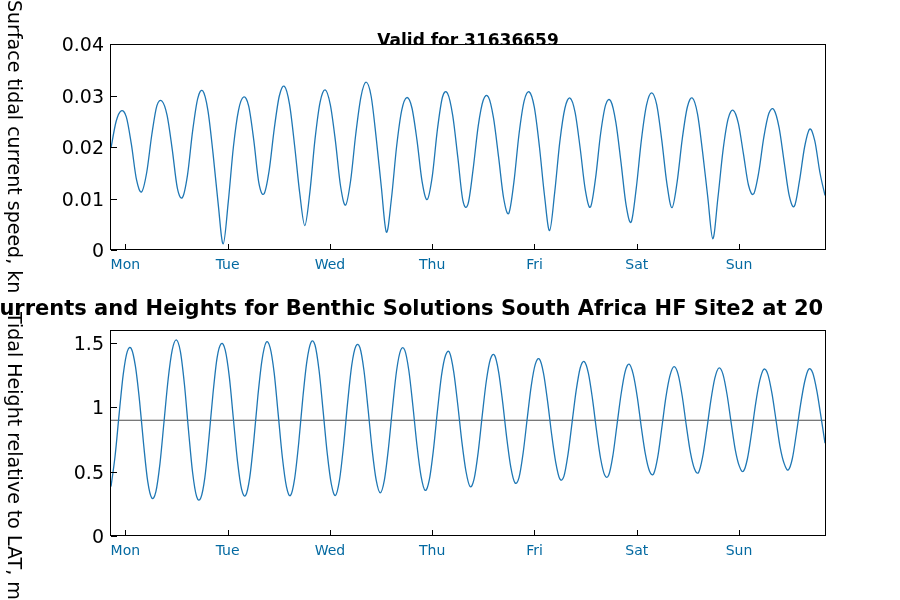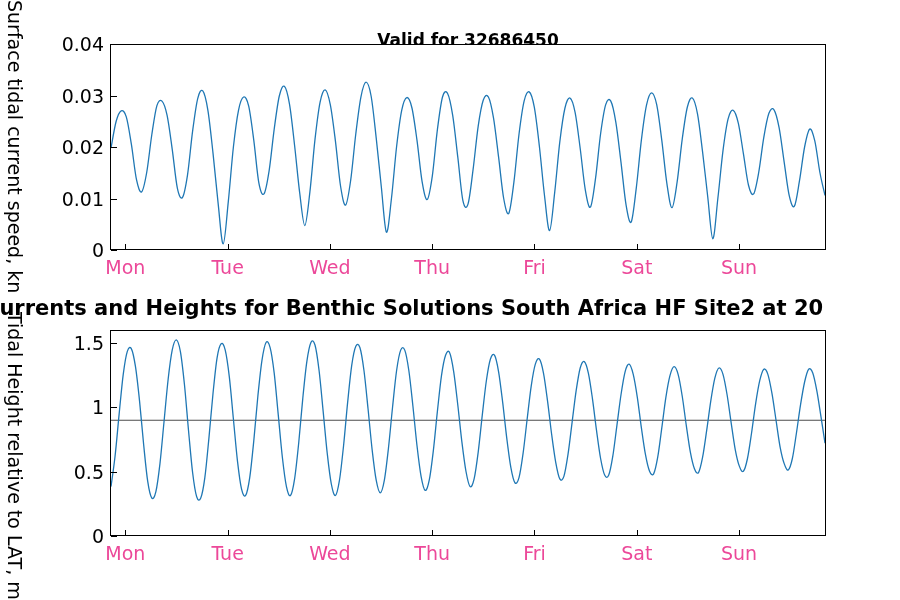--- a/index.html
+++ b/index.html
@@ -55,22 +55,22 @@
     transform: translate(-6px, -50%);
     font-size: 19px;
     color: #000;
     text-align: right;
     white-space: nowrap;
   }
   
   .xtick {
     position: absolute;
     transform: translate(-50%, 0);
-    font-size: 19px;
-    color: #ec4899;
+    font-size: 14px;
+    color: #0369a1;
     white-space: nowrap;
   }
 
   .tickmark-y {
     position: absolute;
     width: 6px;
     height: 1px;
     background: #000;
   }
   .tickmark-x {
@@ -97,21 +97,21 @@
     white-space: nowrap;
   }
 </style>
 </head>
 <body>
 
 <div class="figure">
 
   <div class="maintitle" id="main-title" style="left:-16px; top:296px;">Currents and Heights for Benthic Solutions South Africa HF Site2 at 20</div>
 
-  <div class="subtitle" style="left:468px; top:30px;">Valid for 32686450</div>
+  <div class="subtitle" style="left:468px; top:30px;">Valid for 31636659</div>
 
   <div class="ylabel" style="left:26px; top:0px; transform: rotate(90deg); transform-origin: 0 0;">Surface tidal current speed, kn</div>
 
   <div class="axes" id="axes-top" style="left:110px; top:44px; width:716px; height:206px;">
     <svg class="plotsvg" id="svg-top" viewBox="0 0 716 206" preserveAspectRatio="none">
         <path d="M 0.00 104.03 C 0.85 99.57, 3.41 83.52, 5.11 77.25 C 6.82 70.98, 8.52 67.21, 10.23 66.44 C 11.93 65.66, 13.64 66.95, 15.34 72.62 C 17.05 78.28, 18.75 89.87, 20.46 100.43 C 22.16 110.98, 23.87 127.98, 25.57 135.96 C 27.28 143.94, 28.98 149.52, 30.69 148.32 C 32.39 147.12, 34.10 138.36, 35.80 128.75 C 37.50 119.14, 39.21 101.88, 40.91 90.64 C 42.62 79.40, 44.32 66.95, 46.03 61.28 C 47.73 55.62, 49.44 55.02, 51.14 56.65 C 52.85 58.28, 54.55 63.00, 56.26 71.07 C 57.96 79.14, 59.67 92.87, 61.37 105.06 C 63.08 117.25, 64.78 136.05, 66.49 144.20 C 68.19 152.35, 69.90 156.13, 71.60 153.99 C 73.30 151.84, 75.01 142.48, 76.71 131.32 C 78.42 120.17, 80.12 99.91, 81.83 87.03 C 83.53 74.16, 85.24 60.86, 86.94 54.08 C 88.65 47.29, 90.35 44.38, 92.06 46.35 C 93.76 48.32, 95.47 55.45, 97.17 65.92 C 98.88 76.39, 100.58 93.56, 102.29 109.18 C 103.99 124.80, 105.70 144.37, 107.40 159.65 C 109.10 174.93, 110.81 201.11, 112.51 200.85 C 114.22 200.59, 115.92 174.41, 117.63 158.11 C 119.33 141.80, 121.04 118.36, 122.74 103.00 C 124.45 87.64, 126.15 74.33, 127.86 65.92 C 129.56 57.51, 131.27 53.22, 132.97 52.53 C 134.68 51.84, 136.38 54.50, 138.09 61.80 C 139.79 69.10, 141.50 83.34, 143.20 96.31 C 144.90 109.27, 146.61 130.55, 148.31 139.56 C 150.02 148.58, 151.72 152.44, 153.43 150.38 C 155.13 148.32, 156.84 138.11, 158.54 127.21 C 160.25 116.30, 161.95 97.59, 163.66 84.97 C 165.36 72.36, 167.07 58.71, 168.77 51.50 C 170.48 44.29, 172.18 40.34, 173.89 41.72 C 175.59 43.09, 177.30 49.78, 179.00 59.74 C 180.70 69.70, 182.41 86.52, 184.11 101.46 C 185.82 116.39, 187.52 135.87, 189.23 149.35 C 190.93 162.83, 192.64 182.48, 194.34 182.31 C 196.05 182.14, 197.75 162.83, 199.46 148.32 C 201.16 133.81, 202.87 110.38, 204.57 95.28 C 206.28 80.17, 207.98 66.01, 209.69 57.68 C 211.39 49.35, 213.10 44.89, 214.80 45.32 C 216.50 45.75, 218.21 51.67, 219.91 60.26 C 221.62 68.84, 223.32 83.17, 225.03 96.82 C 226.73 110.47, 228.44 131.32, 230.14 142.14 C 231.85 152.95, 233.55 162.65, 235.26 161.71 C 236.96 160.77, 238.67 148.49, 240.37 136.48 C 242.08 124.46, 243.78 103.60, 245.49 89.61 C 247.19 75.62, 248.90 61.20, 250.60 52.53 C 252.30 43.86, 254.01 37.77, 255.71 37.59 C 257.42 37.42, 259.12 42.14, 260.83 51.50 C 262.53 60.86, 264.24 78.45, 265.94 93.73 C 267.65 109.01, 269.35 127.29, 271.06 143.17 C 272.76 159.05, 274.47 187.12, 276.17 189.00 C 277.88 190.89, 279.58 168.92, 281.29 154.50 C 282.99 140.08, 284.70 117.25, 286.40 102.49 C 288.10 87.72, 289.81 74.16, 291.51 65.92 C 293.22 57.68, 294.92 53.47, 296.63 53.04 C 298.33 52.62, 300.04 56.13, 301.74 63.34 C 303.45 70.56, 305.15 83.86, 306.86 96.31 C 308.56 108.75, 310.27 128.06, 311.97 138.02 C 313.68 147.98, 315.38 156.99, 317.09 156.05 C 318.79 155.10, 320.50 144.11, 322.20 132.36 C 323.90 120.60, 325.61 98.79, 327.31 85.49 C 329.02 72.19, 330.72 58.62, 332.43 52.53 C 334.13 46.44, 335.84 45.84, 337.54 48.93 C 339.25 52.02, 340.95 60.34, 342.66 71.07 C 344.36 81.80, 346.07 98.97, 347.77 113.30 C 349.48 127.63, 351.18 149.18, 352.89 157.07 C 354.59 164.97, 356.30 165.92, 358.00 160.68 C 359.70 155.44, 361.41 138.79, 363.11 125.66 C 364.82 112.53, 366.52 93.56, 368.23 81.88 C 369.93 70.21, 371.64 60.51, 373.34 55.62 C 375.05 50.73, 376.75 49.53, 378.46 52.53 C 380.16 55.53, 381.87 63.52, 383.57 73.65 C 385.28 83.77, 386.98 99.74, 388.69 113.30 C 390.39 126.86, 392.10 145.57, 393.80 155.01 C 395.50 164.46, 397.21 172.70, 398.91 169.95 C 400.62 167.20, 402.32 151.84, 404.03 138.53 C 405.73 125.23, 407.44 103.77, 409.14 90.13 C 410.85 76.48, 412.55 63.77, 414.26 56.65 C 415.96 49.53, 417.67 46.35, 419.37 47.38 C 421.08 48.41, 422.78 53.65, 424.49 62.83 C 426.19 72.01, 427.90 87.64, 429.60 102.49 C 431.30 117.33, 433.01 137.76, 434.71 151.93 C 436.42 166.09, 438.12 187.98, 439.83 187.46 C 441.53 186.94, 443.24 163.77, 444.94 148.83 C 446.65 133.90, 448.35 112.01, 450.06 97.85 C 451.76 83.69, 453.47 71.24, 455.17 63.86 C 456.88 56.48, 458.58 52.87, 460.29 53.56 C 461.99 54.25, 463.70 59.48, 465.40 67.98 C 467.10 76.48, 468.81 91.50, 470.51 104.55 C 472.22 117.59, 473.92 136.39, 475.63 146.26 C 477.33 156.13, 479.04 165.66, 480.74 163.77 C 482.45 161.88, 484.15 147.29, 485.86 134.93 C 487.56 122.57, 489.27 102.06, 490.97 89.61 C 492.68 77.16, 494.38 65.75, 496.09 60.26 C 497.79 54.76, 499.50 53.65, 501.20 56.65 C 502.90 59.65, 504.61 67.98, 506.31 78.28 C 508.02 88.58, 509.72 104.54, 511.43 118.45 C 513.13 132.35, 514.84 151.67, 516.54 161.71 C 518.25 171.75, 519.95 181.62, 521.66 178.70 C 523.36 175.79, 525.07 158.02, 526.77 144.20 C 528.48 130.38, 530.18 109.70, 531.89 95.79 C 533.59 81.89, 535.30 68.67, 537.00 60.77 C 538.70 52.87, 540.41 48.50, 542.11 48.41 C 543.82 48.32, 545.52 52.27, 547.23 60.26 C 548.93 68.24, 550.64 83.00, 552.34 96.31 C 554.05 109.61, 555.75 128.75, 557.46 140.08 C 559.16 151.41, 560.87 164.54, 562.57 164.28 C 564.28 164.03, 565.98 150.04, 567.69 138.53 C 569.39 127.03, 571.10 107.89, 572.80 95.28 C 574.50 82.66, 576.21 69.78, 577.91 62.83 C 579.62 55.88, 581.32 52.44, 583.03 53.56 C 584.73 54.68, 586.44 60.43, 588.14 69.53 C 589.85 78.62, 591.55 94.25, 593.26 108.15 C 594.96 122.06, 596.67 138.36, 598.37 152.95 C 600.08 167.55, 601.78 195.44, 603.49 195.70 C 605.19 195.96, 606.90 169.35, 608.60 154.50 C 610.30 139.65, 612.01 119.91, 613.71 106.60 C 615.42 93.30, 617.12 81.46, 618.83 74.68 C 620.53 67.89, 622.24 65.23, 623.94 65.92 C 625.65 66.61, 627.35 71.50, 629.06 78.80 C 630.76 86.09, 632.47 99.22, 634.17 109.69 C 635.88 120.17, 637.58 134.84, 639.29 141.63 C 640.99 148.41, 642.70 152.53, 644.40 150.38 C 646.10 148.23, 647.81 138.28, 649.51 128.75 C 651.22 119.22, 652.92 103.17, 654.63 93.22 C 656.33 83.26, 658.04 73.65, 659.74 69.01 C 661.45 64.38, 663.15 63.00, 664.86 65.41 C 666.56 67.81, 668.27 74.59, 669.97 83.43 C 671.68 92.27, 673.38 106.95, 675.09 118.45 C 676.79 129.95, 678.50 145.06, 680.20 152.44 C 681.90 159.82, 683.61 165.31, 685.31 162.74 C 687.02 160.17, 688.72 146.95, 690.43 136.99 C 692.13 127.03, 693.84 111.67, 695.54 103.00 C 697.25 94.33, 698.95 86.00, 700.66 84.97 C 702.36 83.94, 704.07 89.52, 705.77 96.82 C 707.48 104.12, 709.18 119.57, 710.89 128.75 C 712.59 137.93, 715.15 148.06, 716.00 151.93" fill="none" stroke="#1f77b4" stroke-width="1.3" vector-effect="non-scaling-stroke"></path>
       </svg>
   </div>
 
   <div class="ylabel" style="left:26px; top:312px; transform: rotate(90deg); transform-origin: 0 0;">Tidal Height relative to LAT, m</div>

